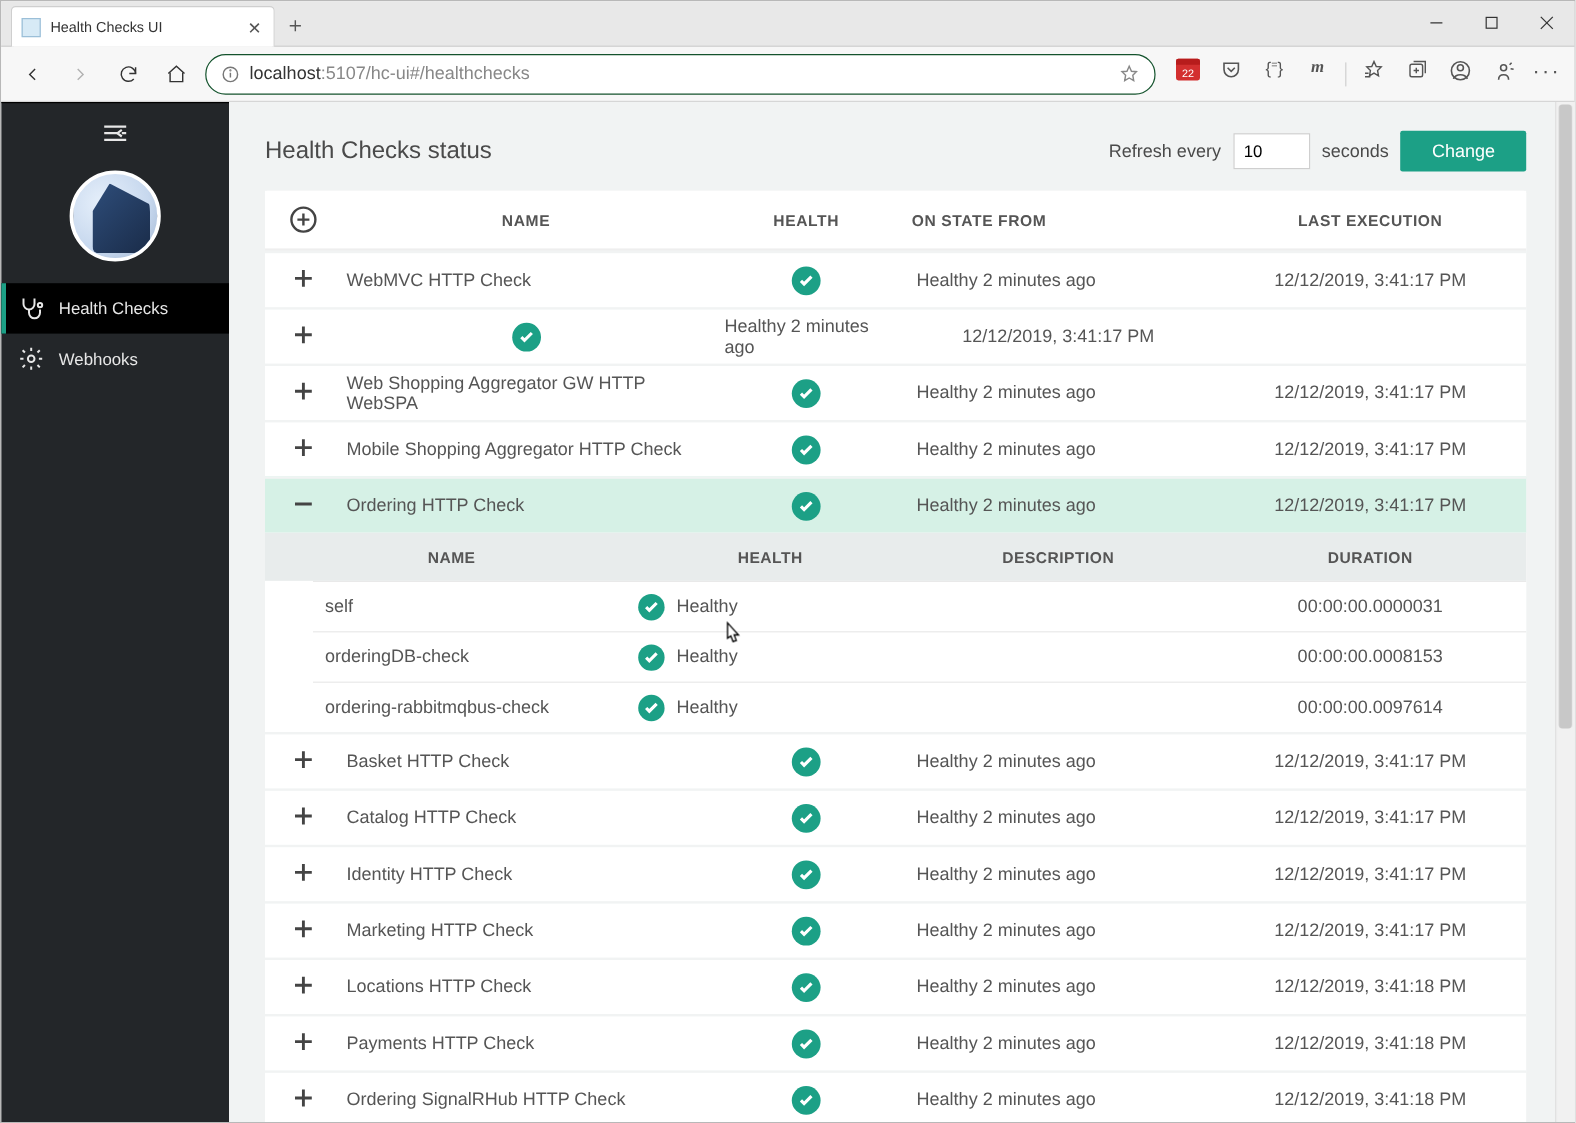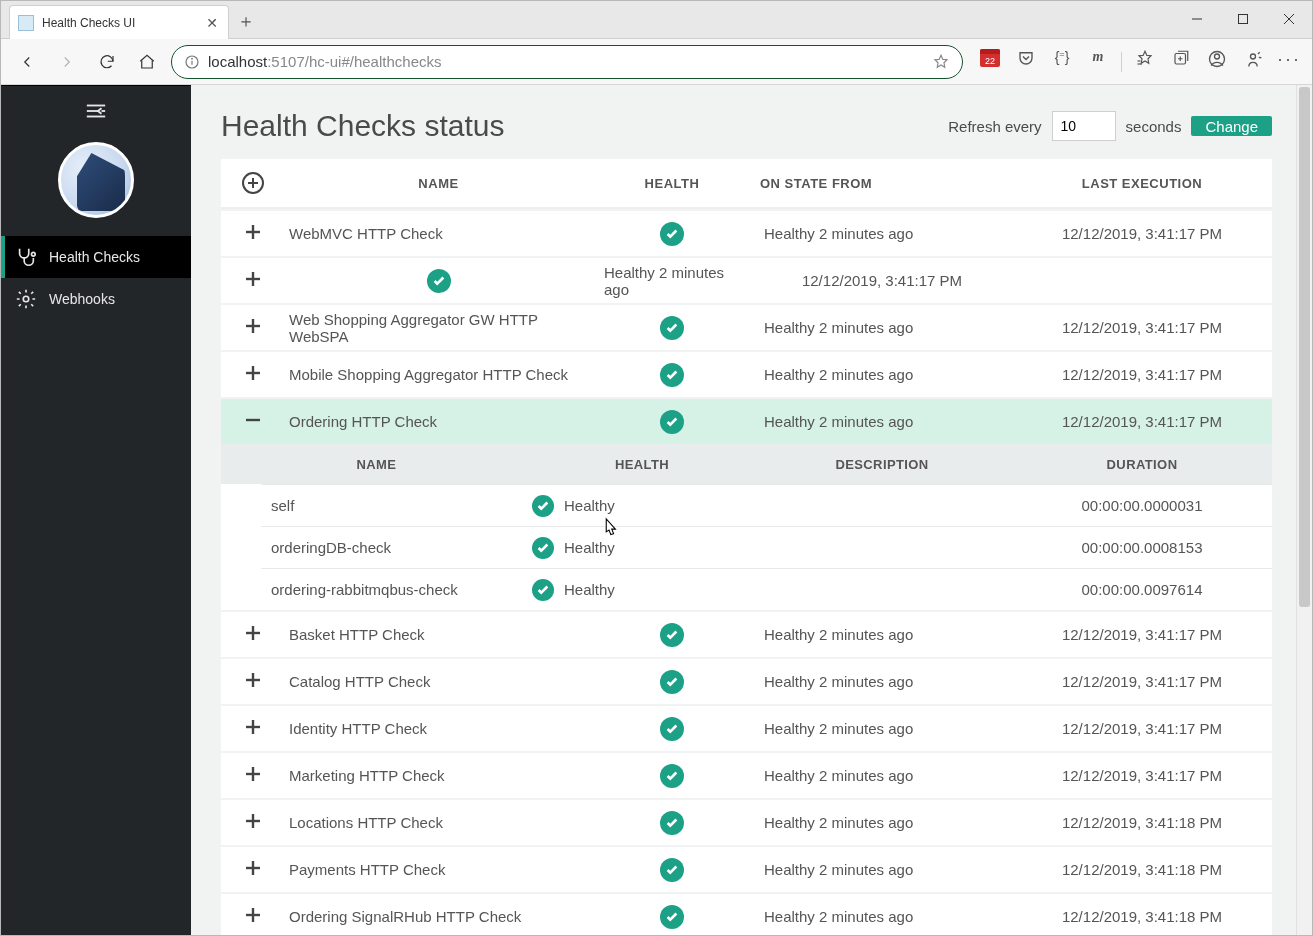--- a/index.html
+++ b/index.html
@@ -40,24 +40,24 @@
   .sidebar .collapse { height: 50px; display:flex; align-items:center; justify-content:center; font-size: 20px; }
   .sidebar .avatar-wrap { display:flex; justify-content:center; padding: 6px 0 18px 0; }
   .sidebar .avatar { width: 76px; height: 76px; border-radius: 50%; background: radial-gradient(circle at 35% 35%, #e7f0fb 0%, #c7d8ee 60%, #9bb0cd 100%); border: 3px solid #fff; position:relative; overflow:hidden;}
   .sidebar .avatar::after{content:""; position:absolute; inset:8px 6px 4px 16px; background: linear-gradient(135deg,#2e4d7a,#1a2c49); clip-path: polygon(30% 0,100% 30%,100% 100%,0 100%,0 40%); border-radius: 30% 40% 10% 10%;}
   .nav-item { height: 42px; display:flex; align-items:center; gap: 12px; padding: 11px 14px; color:#e7e7e7; }
   .nav-item.active { background: #000; border-left: 4px solid #1ca086; padding-left: 10px; }
   .nav-item .nicon { width: 22px; display:flex; align-items:center; justify-content:center; }
 
   .main { flex: 1; background: #f1f3f3; overflow: auto; padding: 24px 40px 40px 30px; }
   .page-header { display:flex; align-items:center; justify-content:space-between; margin-bottom: 16px;}
-  .page-title { font-size: 30px; font-weight: 400; color: #4a4a4a; }
+  .page-title { font-size: 20px; font-weight: 400; color: #4a4a4a; }
   .refresh-controls { display:flex; align-items:center; gap: 10px; color:#4a4a4a; font-size: 15px;}
   .refresh-controls input { width: 64px; height: 30px; border: 1px solid #cfcfcf; padding: 0 8px; font-size: 14px; }
-  .btn-change { background: #1ca086; color:#fff; border:none; height: 20px; padding: 0 14px; font-size: 15px; border-radius: 2px; cursor:pointer;}
+  .btn-change { background: #1ca086; color:#fff; border:none; height: 34px; padding: 0 26px; font-size: 15px; border-radius: 2px; cursor:pointer;}
 
   .hc-table { background:#fff; border-radius: 2px; }
   .hc-header, .hc-row { display:grid; grid-template-columns: 64px 1fr 160px 260px 260px; align-items:center; }
   .hc-header { height: 50px; color:#555; font-weight: 700; font-size: 13px; letter-spacing: 0.5px; background:#fff; border-bottom: 2px solid #eee;}
   .hc-header > div { padding: 0 8px; }
   .hc-header .c-expand { display:flex; align-items:center; justify-content:center;}
   .hc-header .c-name { text-align: center; }
   .hc-header .c-health { text-align: center; }
   .hc-header .c-state { }
   .hc-header .c-last { text-align: center; }

